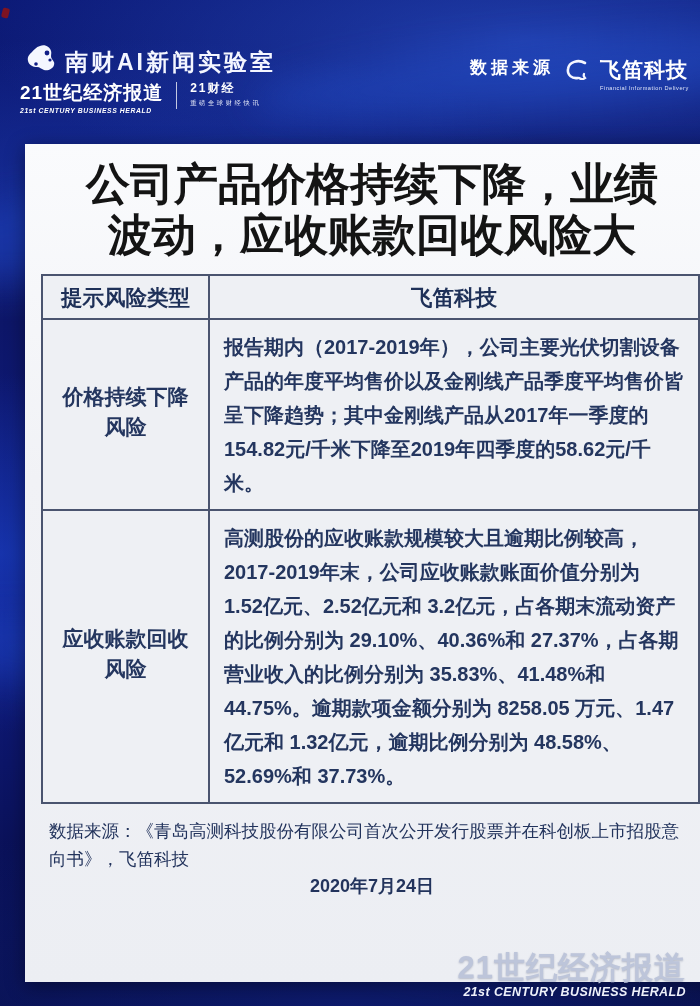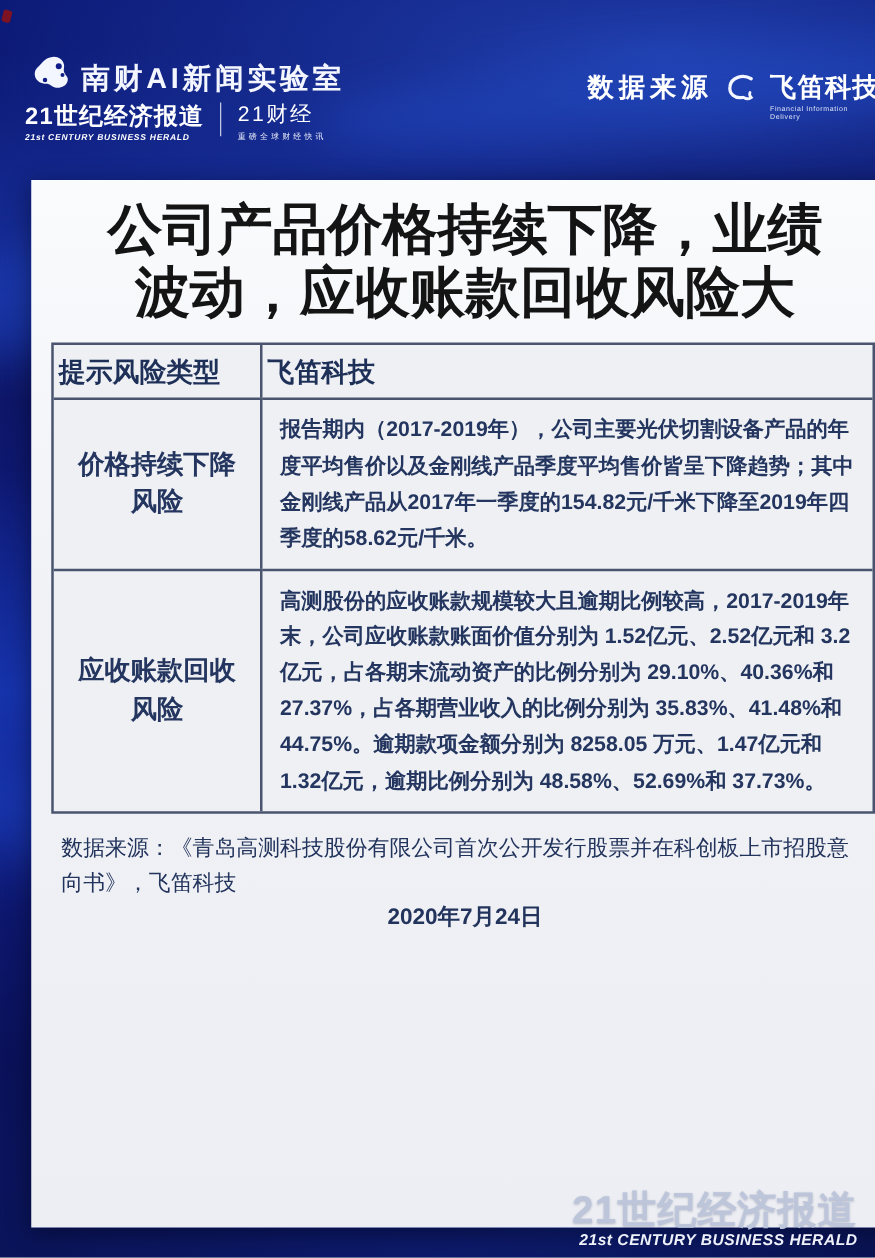--- a/index.html
+++ b/index.html
@@ -27,46 +27,46 @@
 
   
   .header { position: absolute; left: 0; top: 0; width: 700px; height: 140px; color: #fff; }
   .lab-row { position: absolute; left: 26px; top: 44px; display: flex; align-items: flex-end; gap: 9px; }
   .lab-logo svg { display: block; }
   .lab-name { font-size: 23px; font-weight: 700; letter-spacing: 3px; color: #f4f6ff; }
   .brands-row { position: absolute; left: 20px; top: 80px; display: flex; align-items: flex-start; gap: 13px; }
   .brand-primary .cn { font-size: 19px; font-weight: 800; letter-spacing: 1px; }
   .brand-primary .en { font-size: 6.8px; font-weight: 700; font-style: italic; letter-spacing: .6px; margin-top: 1px; }
   .brand-divider { width: 1px; height: 27px; background: rgba(255,255,255,.75); margin-top: 2px; }
-  .brand-secondary .cn { font-size: 17px; font-weight: 400; letter-spacing: 2px; }
+  .brand-secondary .cn { font-size: 12px; font-weight: 700; letter-spacing: 2px; }
   .brand-secondary .tagline { font-size: 6.3px; letter-spacing: 2.6px; margin-top: 2px; color: #e8ecfa; }
   .datasource { position: absolute; left: 470px; top: 56px; display: flex; align-items: flex-start; gap: 10px; }
-  .ds-label { font-size: 21px; font-weight: 800; letter-spacing: 4px; white-space: nowrap; font-family: Liberation Mono, monospace; }
+  .ds-label { font-size: 17px; font-weight: 800; letter-spacing: 4px; white-space: nowrap; font-family: Liberation Mono, monospace; }
   .ds-brand { display: flex; align-items: flex-start; gap: 4px; }
   .ds-brand .cn { font-size: 21px; font-weight: 800; letter-spacing: 1px; white-space: nowrap; }
   .ds-brand .en { font-size: 5.6px; letter-spacing: .5px; color: #dfe5f8; margin-top: 1px; }
   .whale-icon svg { display: block; margin-top: 2px; }
 
   
   .card { position: absolute; left: 25px; top: 144px; width: 694px; height: 838px;
     background: linear-gradient(180deg, #fafbfd 0%, #f1f2f6 40%, #eceef3 100%);
     box-shadow: 0 4px 18px rgba(0,0,10,.45); }
   .title { margin: 14px 0 0; padding: 0 44px; text-align: center;
     font-size: 44px; line-height: 1.17; font-weight: 900; color: #141414;
     font-family: "Liberation Sans", "DejaVu Sans", sans-serif; }
 
   .risk-table { margin: 13px 19px 0 16px; border: 2px solid #4a546f;
     display: grid; grid-template-columns: 167px 1fr; background: #eef0f4; }
   .cell { color: #24365f; }
-  .th { padding: 7px 4px 6px; font-size: 21.5px; font-weight: 800; color: #1e3058; }
+  .th { padding: 7px 4px 6px; font-size: 21.5px; font-weight: 800; text-align: center; color: #1e3058; }
   .th.col1 { border-right: 2px solid #4a546f; }
   .td-label { border-top: 2px solid #4a546f; border-right: 2px solid #4a546f;
     display: flex; align-items: center; justify-content: center; text-align: center;
-    font-size: 21px; font-weight: 600; line-height: 1.45; padding: 6px 10px; }
-  .td-content { border-top: 2px solid #4a546f; font-size: 17px; font-weight: 600;
+    font-size: 21px; font-weight: 600; line-height: 1.45; padding: 6px 10px; font-family: Liberation Mono, monospace; }
+  .td-content { border-top: 2px solid #4a546f; font-size: 20px; font-weight: 600;
     line-height: 1.7; padding: 10px 14px 9px; text-align: left; }
 
   .source-note { margin: 13px 24px 0; font-size: 17.5px; font-weight: 400;
     color: #22335c; line-height: 1.62; }
   .date-line { text-align: center; font-size: 18px;
     font-weight: 600; color: #22335c; }
 
   
   .watermark { position: absolute; right: 14px; bottom: 8px; text-align: right; line-height: 1; }
   .watermark .cn { font-size: 31px; font-weight: 900; letter-spacing: 1px; color: #bdc5da;

